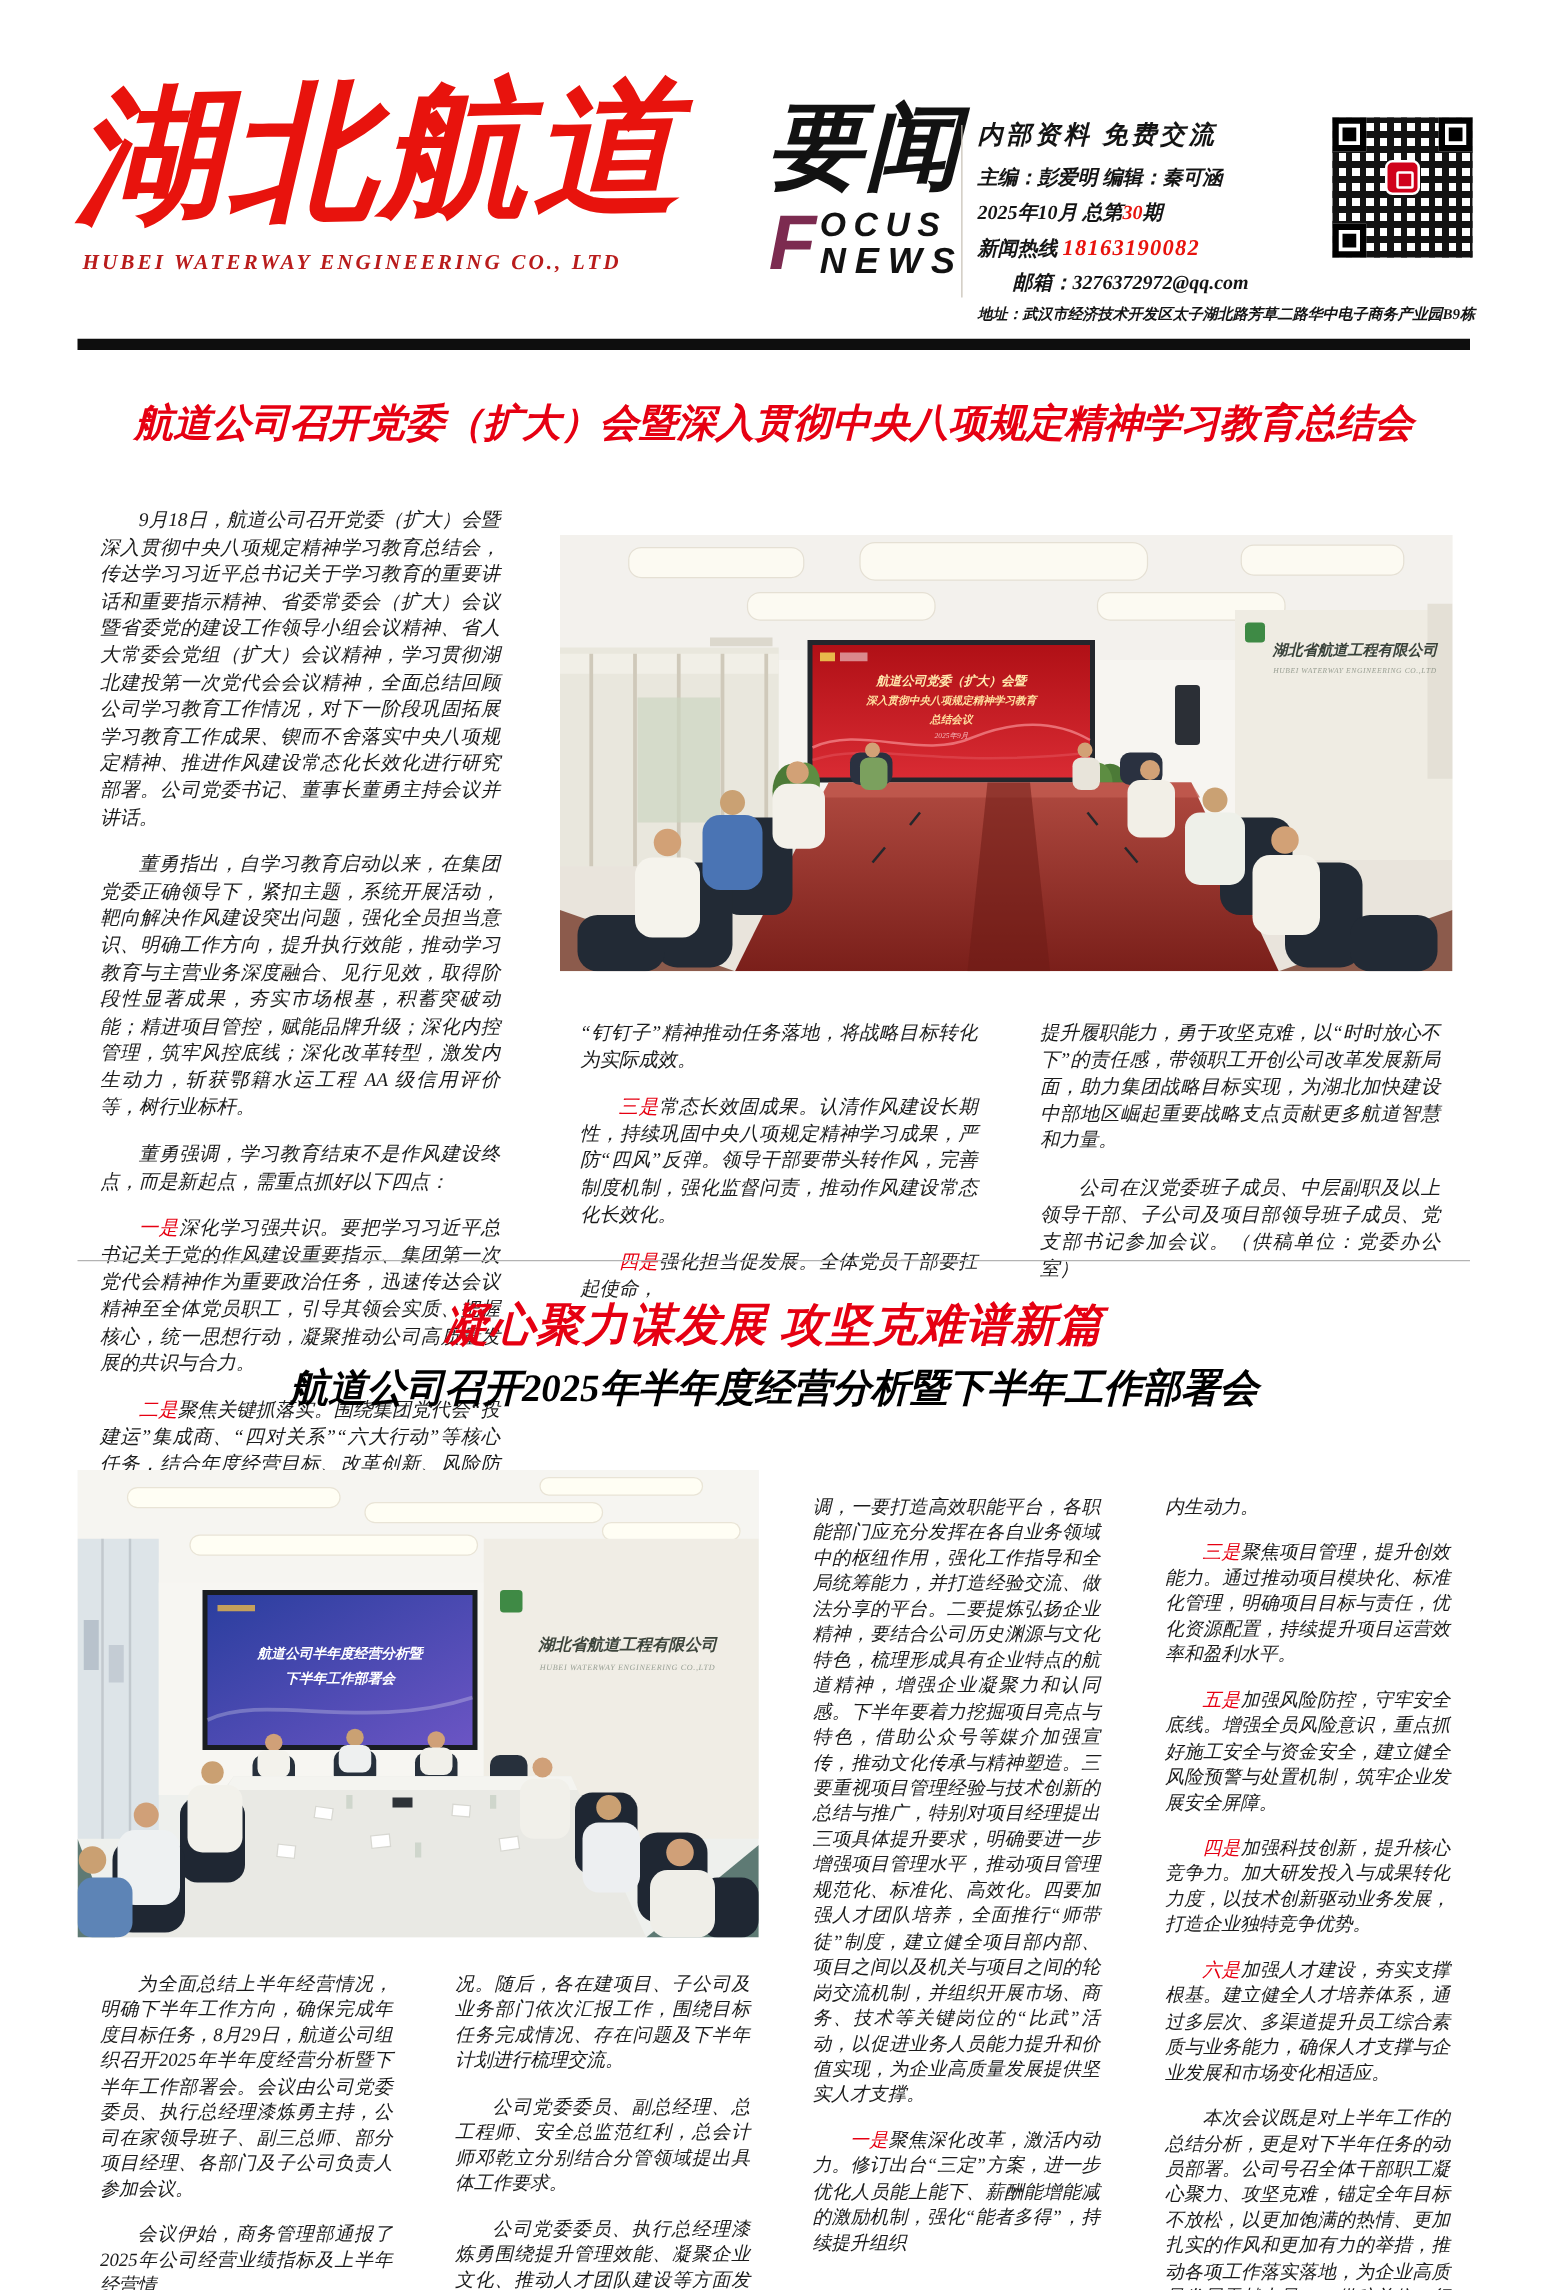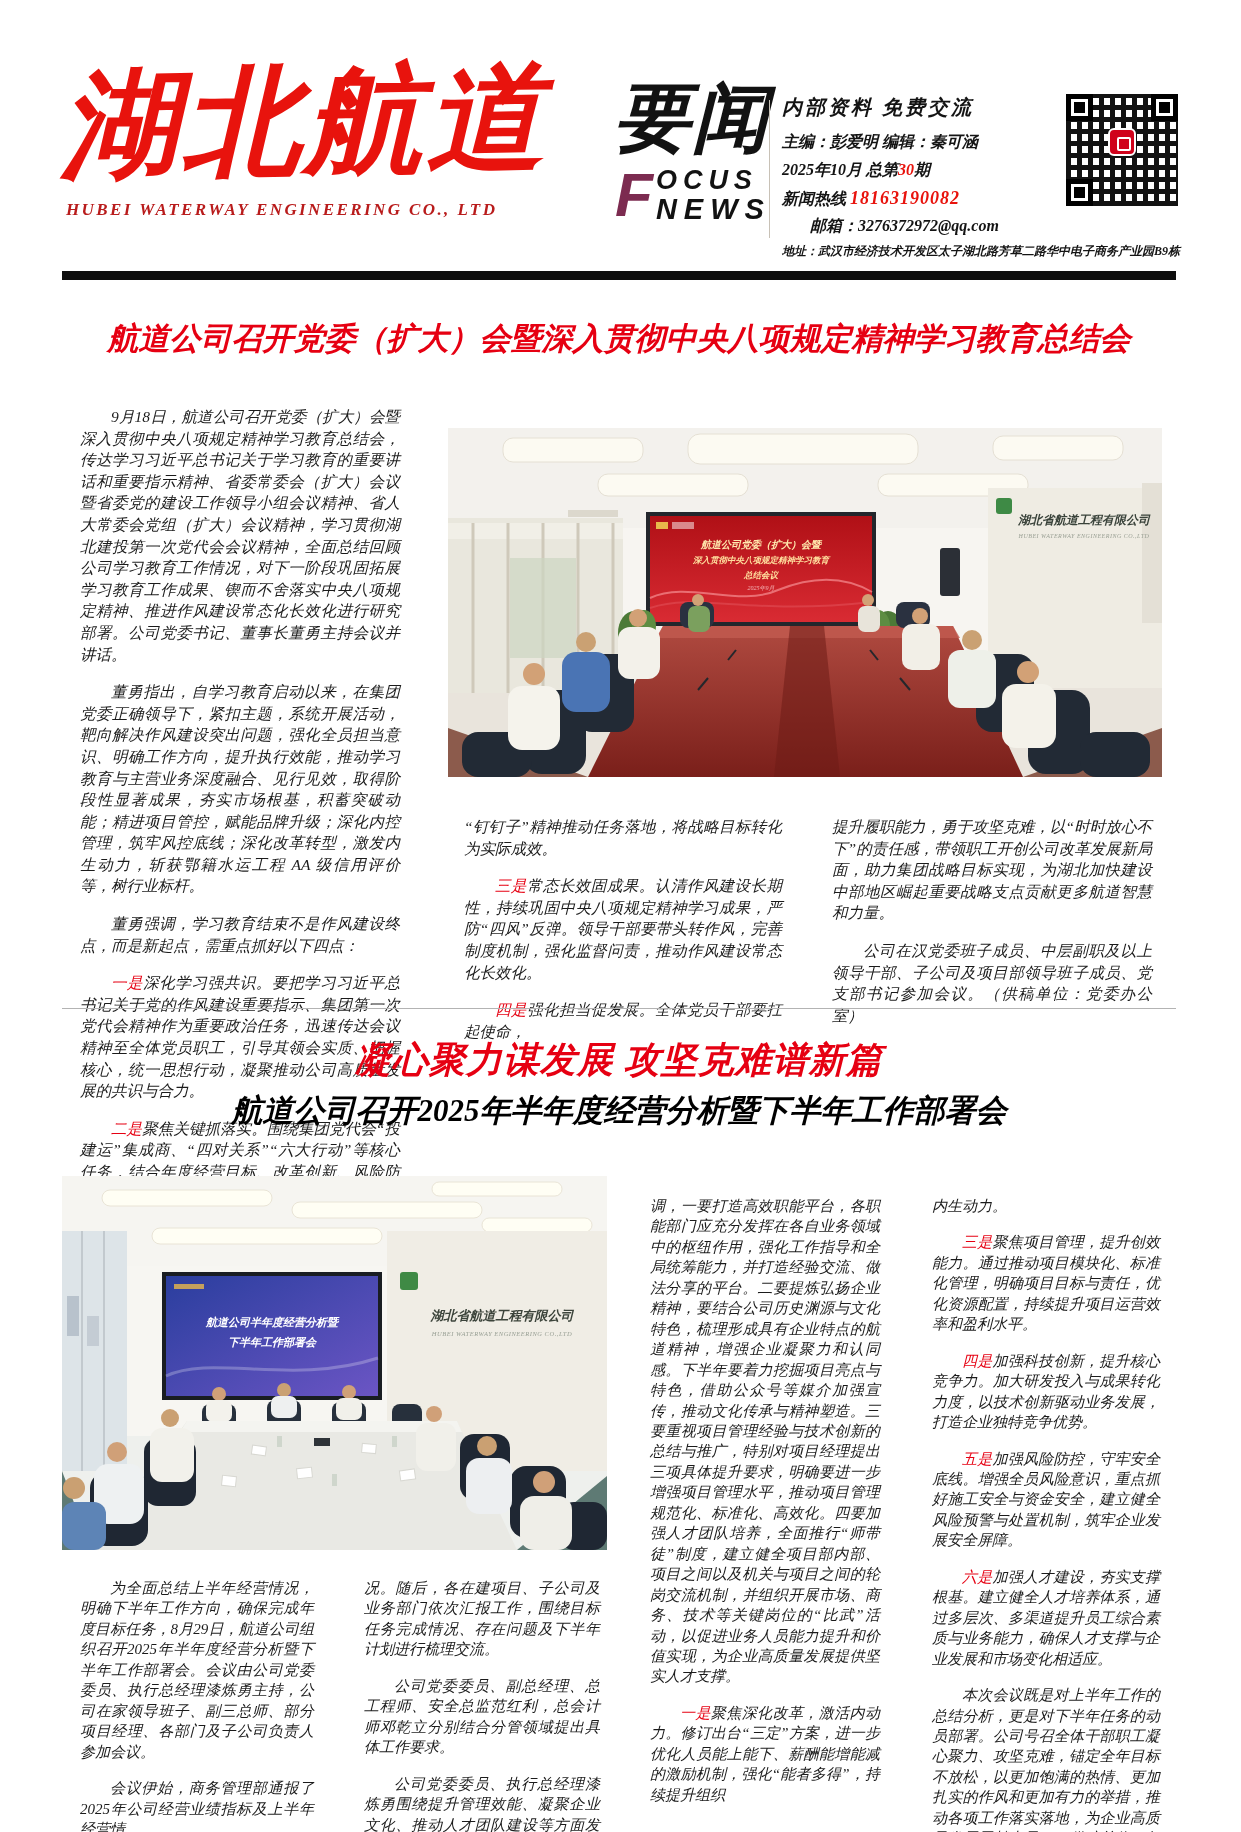--- a/index.html
+++ b/index.html
@@ -339,19 +339,19 @@
       <p class="ind">公司党委委员、副总经理、总工程师、安全总监范红利，总会计师邓乾立分别结合分管领域提出具体工作要求。</p>
       <p class="ind">公司党委委员、执行总经理漆炼勇围绕提升管理效能、凝聚企业文化、推动人才团队建设等方面发表讲话。他强</p>
     </div>
   <div class="abs col a2col a2-cC">
       <p>调，一要打造高效职能平台，各职能部门应充分发挥在各自业务领域中的枢纽作用，强化工作指导和全局统筹能力，并打造经验交流、做法分享的平台。二要提炼弘扬企业精神，要结合公司历史渊源与文化特色，梳理形成具有企业特点的航道精神，增强企业凝聚力和认同感。下半年要着力挖掘项目亮点与特色，借助公众号等媒介加强宣传，推动文化传承与精神塑造。三要重视项目管理经验与技术创新的总结与推广，特别对项目经理提出三项具体提升要求，明确要进一步增强项目管理水平，推动项目管理规范化、标准化、高效化。四要加强人才团队培养，全面推行“师带徒”制度，建立健全项目部内部、项目之间以及机关与项目之间的轮岗交流机制，并组织开展市场、商务、技术等关键岗位的“比武”活动，以促进业务人员能力提升和价值实现，为企业高质量发展提供坚实人才支撑。</p>
       <p class="ind"><span class="red">一是</span>聚焦深化改革，激活内动力。修订出台“三定”方案，进一步优化人员能上能下、薪酬能增能减的激励机制，强化“能者多得”，持续提升组织</p>
     </div>
   <div class="abs col a2col a2-cD">
       <p>内生动力。</p>
       <p class="ind"><span class="red">三是</span>聚焦项目管理，提升创效能力。通过推动项目模块化、标准化管理，明确项目目标与责任，优化资源配置，持续提升项目运营效率和盈利水平。</p>
+      <p class="ind"><span class="red">五是</span>加强风险防控，守牢安全底线。增强全员风险意识，重点抓好施工安全与资金安全，建立健全风险预警与处置机制，筑牢企业发展安全屏障。</p>
       <p class="ind"><span class="red">四是</span>加强科技创新，提升核心竞争力。加大研发投入与成果转化力度，以技术创新驱动业务发展，打造企业独特竞争优势。</p>
-      <p class="ind"><span class="red">五是</span>加强风险防控，守牢安全底线。增强全员风险意识，重点抓好施工安全与资金安全，建立健全风险预警与处置机制，筑牢企业发展安全屏障。</p>
       <p class="ind"><span class="red">六是</span>加强人才建设，夯实支撑根基。建立健全人才培养体系，通过多层次、多渠道提升员工综合素质与业务能力，确保人才支撑与企业发展和市场变化相适应。</p>
       <p class="ind">本次会议既是对上半年工作的总结分析，更是对下半年任务的动员部署。公司号召全体干部职工凝心聚力、攻坚克难，锚定全年目标不放松，以更加饱满的热情、更加扎实的作风和更加有力的举措，推动各项工作落实落地，为企业高质量发展贡献力量。（供稿单位：行政办公室）</p>
     </div>
 
 </div>
 
 </body></html>

